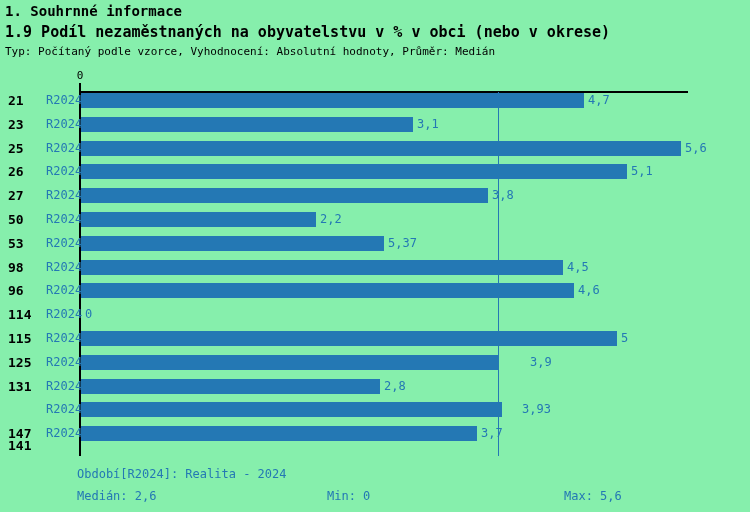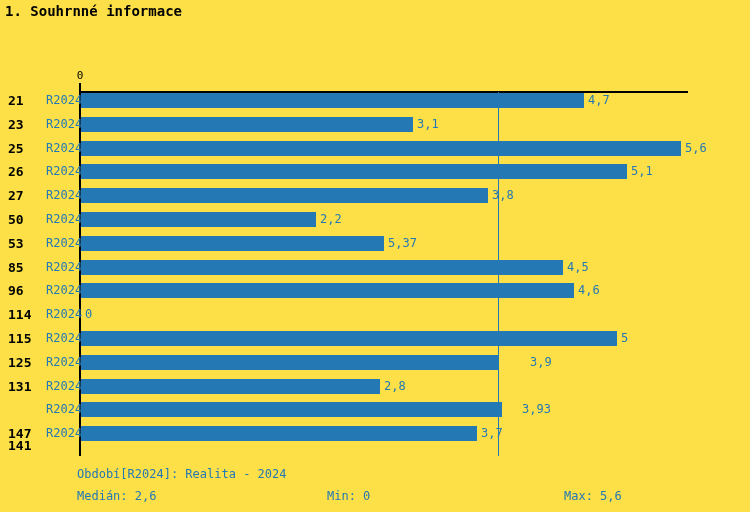--- a/index.html
+++ b/index.html
@@ -1,16 +1,16 @@
 <!DOCTYPE html>
 <html><head>
 <meta charset="utf-8">
 <style>
   html,body{margin:0;padding:0;background:#fff;}
-  .canvas{position:relative;width:750px;height:512px;background:#fde047;overflow:hidden;
+  .canvas{position:relative;width:750px;height:512px;background:#86efac;overflow:hidden;
           font-family:"DejaVu Sans Mono","Liberation Mono",monospace;color:#000;}
   .abs{position:absolute;white-space:pre;}
   .title1{left:5px;top:3px;font-size:14px;font-weight:bold;}
   .title2{left:5px;top:23px;font-size:15px;font-weight:bold;}
   .subtitle{left:5px;top:45px;font-size:11px;}
   .zero-label{left:73px;top:69px;width:14px;font-size:11px;text-align:center;}
   .tick-zero{left:79px;top:83px;width:2px;height:8px;background:#000;}
   .axis-h{left:79px;top:91px;width:609px;height:2px;background:#000;}
   .axis-v{left:79px;top:85px;width:2px;height:371px;background:#000;}
   .median-line{top:92px;width:1px;height:364px;}
@@ -21,20 +21,22 @@
   .fper{left:77px;top:467px;font-size:12px;}
   .fmed{left:77px;top:489px;font-size:12px;}
   .fmin{left:327px;top:489px;font-size:12px;}
   .fmax{left:528px;top:489px;font-size:12px;}
 </style>
 </head>
 <body>
 
 <div class="canvas">
   <div class="abs title1">1. Souhrnné informace</div>
+  <div class="abs title2">1.9 Podíl nezaměstnaných na obyvatelstvu v % v obci (nebo v okrese)</div>
+  <div class="abs subtitle">Typ: Počítaný podle vzorce, Vyhodnocení: Absolutní hodnoty, Průměr: Medián</div>
 
   <div class="abs zero-label">0</div>
   <div class="abs tick-zero"></div>
   <div class="abs axis-h"></div>
   <div class="abs axis-v"></div>
   <div class="abs median-line" id="median-line" style="left: 498px; background: rgb(36, 120, 180);"></div>
 
   <div id="plot">
       <span class="abs rid" style="top: 93px;">21</span>
       <span class="abs rser" style="top: 93px; color: rgb(36, 120, 180);">R2024</span>
@@ -57,21 +59,21 @@
       <div class="abs bar" style="left: 81px; top: 188px; width: 407px; background: rgb(36, 120, 180);"></div>
       <span class="abs val" style="left: 492px; top: 188px; color: rgb(36, 120, 180);">3,8</span>
       <span class="abs rid" style="top: 212px;">50</span>
       <span class="abs rser" style="top: 212px; color: rgb(36, 120, 180);">R2024</span>
       <div class="abs bar" style="left: 81px; top: 212px; width: 235px; background: rgb(36, 120, 180);"></div>
       <span class="abs val" style="left: 320px; top: 212px; color: rgb(36, 120, 180);">2,2</span>
       <span class="abs rid" style="top: 236px;">53</span>
       <span class="abs rser" style="top: 236px; color: rgb(36, 120, 180);">R2024</span>
       <div class="abs bar" style="left: 81px; top: 236px; width: 303px; background: rgb(36, 120, 180);"></div>
       <span class="abs val" style="left: 388px; top: 236px; color: rgb(36, 120, 180);">5,37</span>
-      <span class="abs rid" style="top: 260px;">85</span>
+      <span class="abs rid" style="top: 260px;">98</span>
       <span class="abs rser" style="top: 260px; color: rgb(36, 120, 180);">R2024</span>
       <div class="abs bar" style="left: 81px; top: 260px; width: 482px; background: rgb(36, 120, 180);"></div>
       <span class="abs val" style="left: 567px; top: 260px; color: rgb(36, 120, 180);">4,5</span>
       <span class="abs rid" style="top: 283px;">96</span>
       <span class="abs rser" style="top: 283px; color: rgb(36, 120, 180);">R2024</span>
       <div class="abs bar" style="left: 81px; top: 283px; width: 493px; background: rgb(36, 120, 180);"></div>
       <span class="abs val" style="left: 578px; top: 283px; color: rgb(36, 120, 180);">4,6</span>
       <span class="abs rid" style="top: 307px;">114</span>
       <span class="abs rser" style="top: 307px; color: rgb(36, 120, 180);">R2024</span>
       <span class="abs val" style="left: 85px; top: 307px; color: rgb(36, 120, 180);">0</span>

